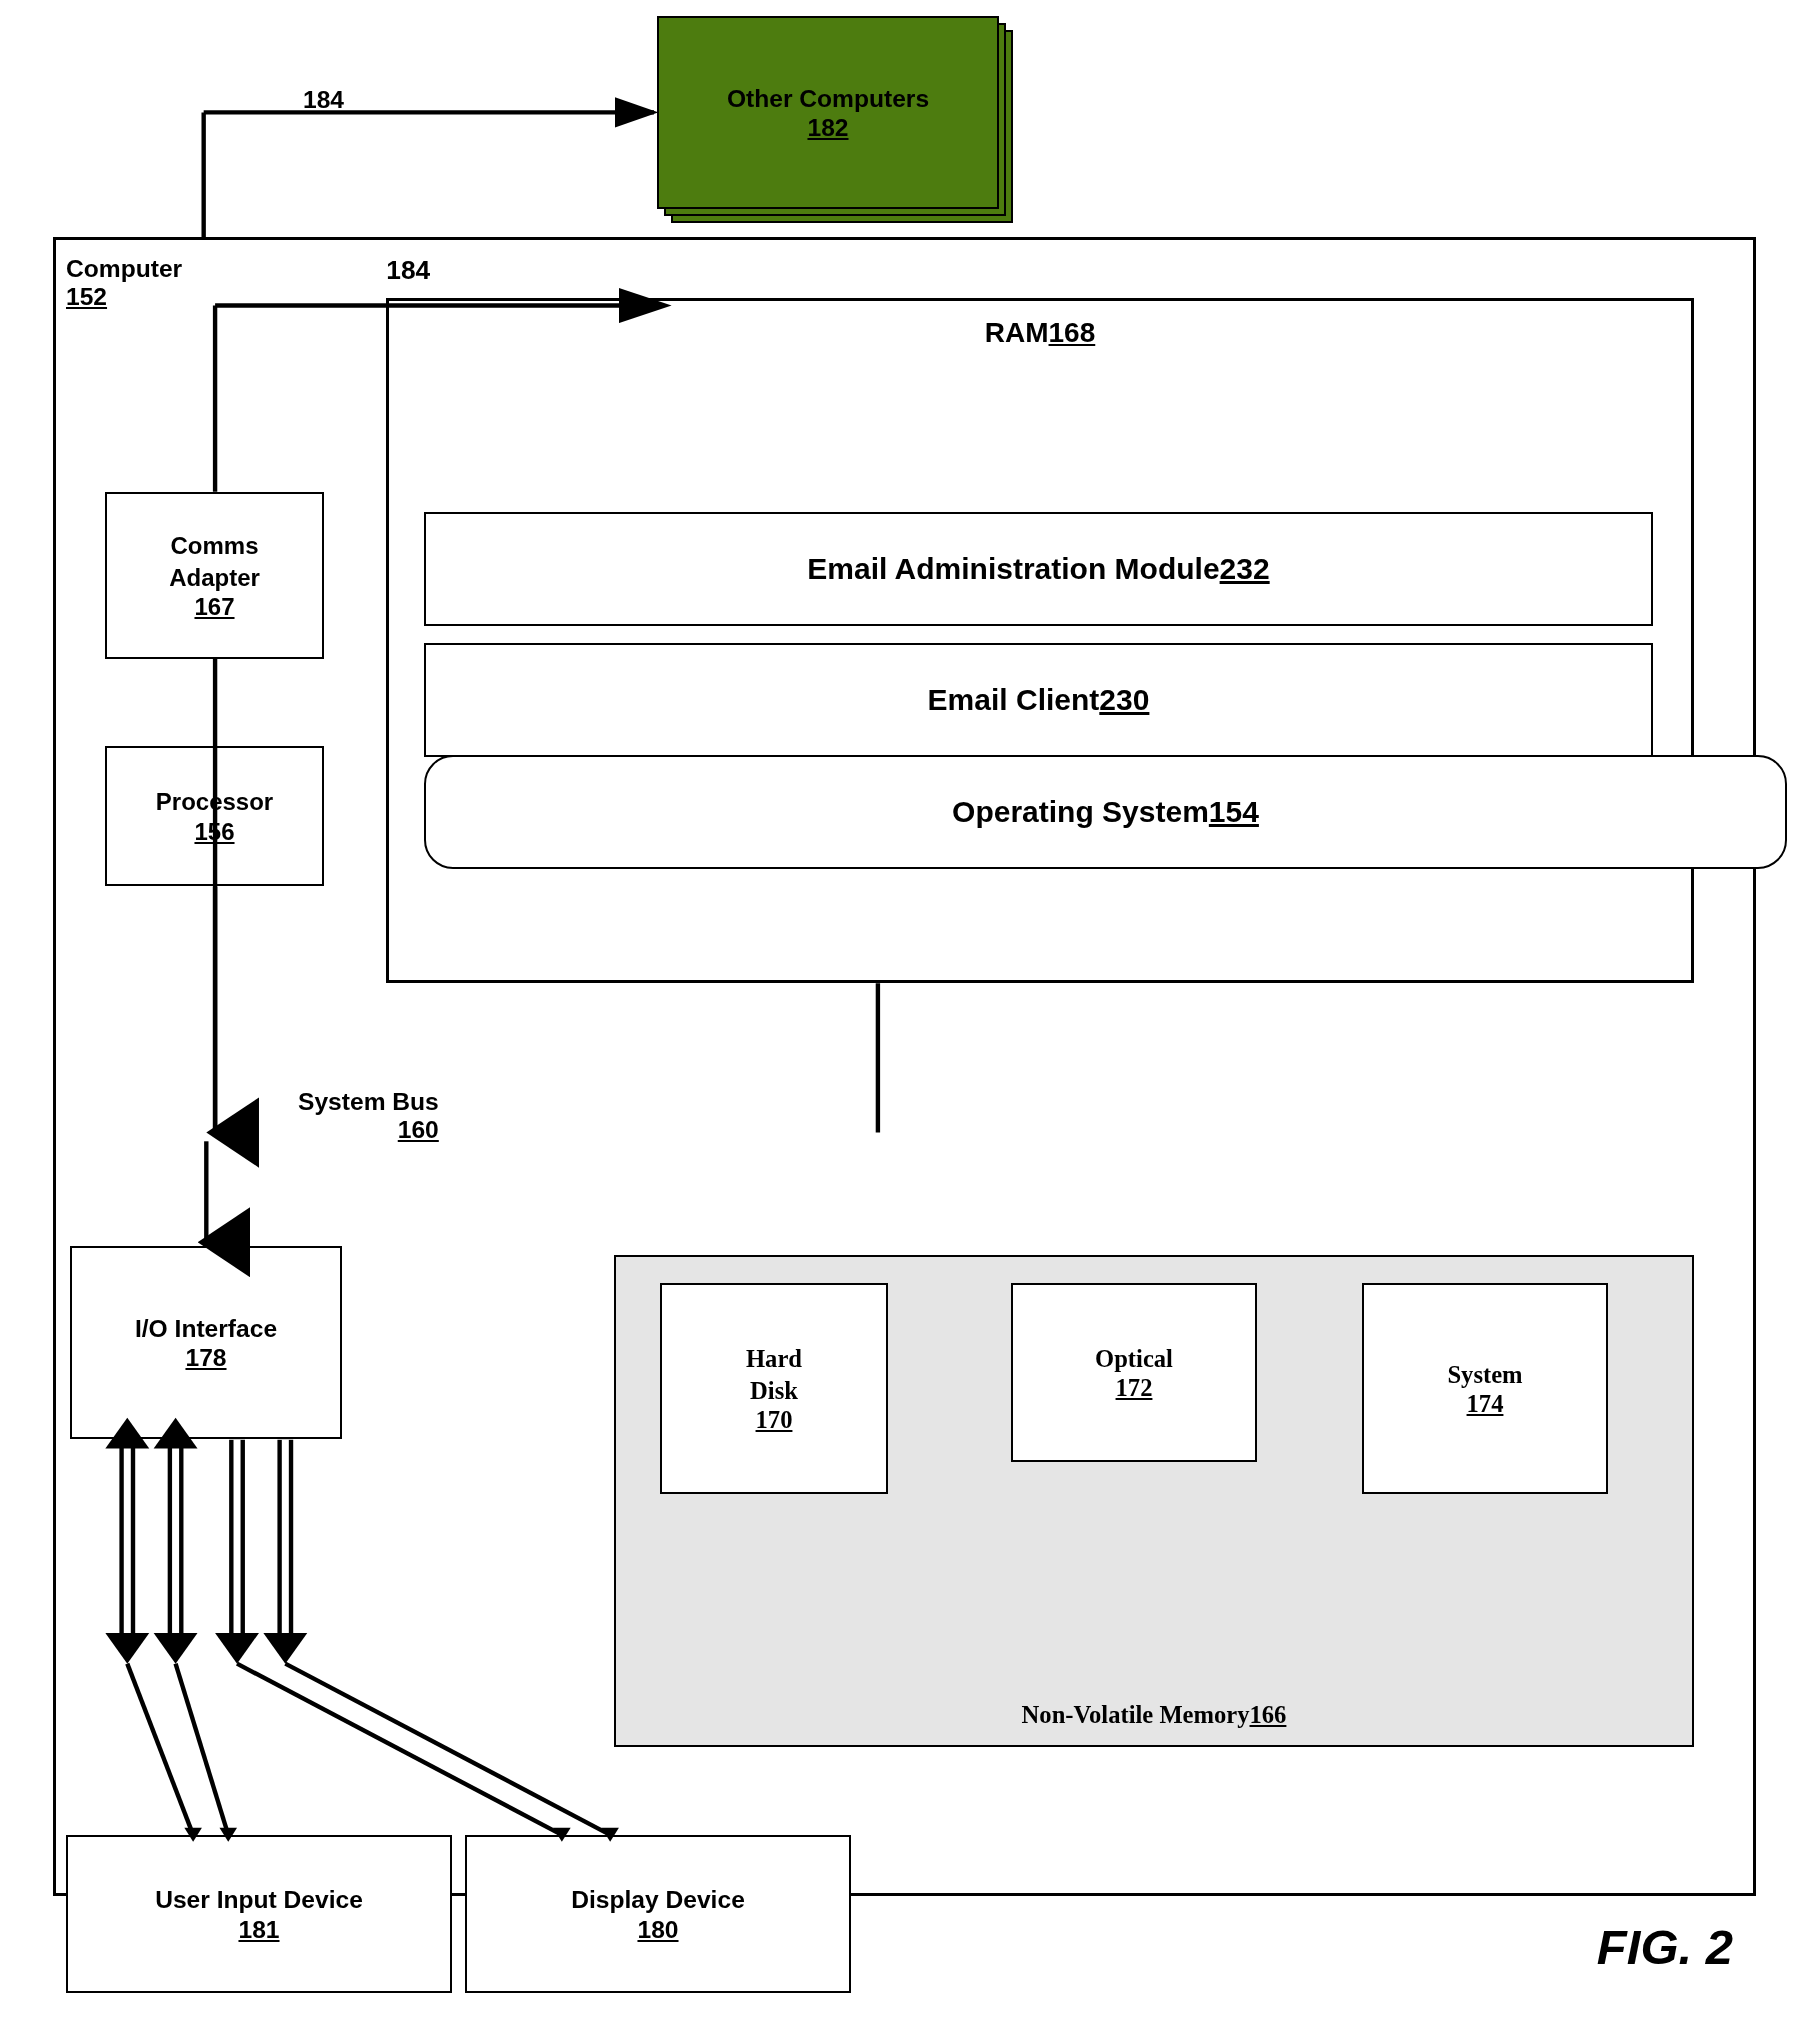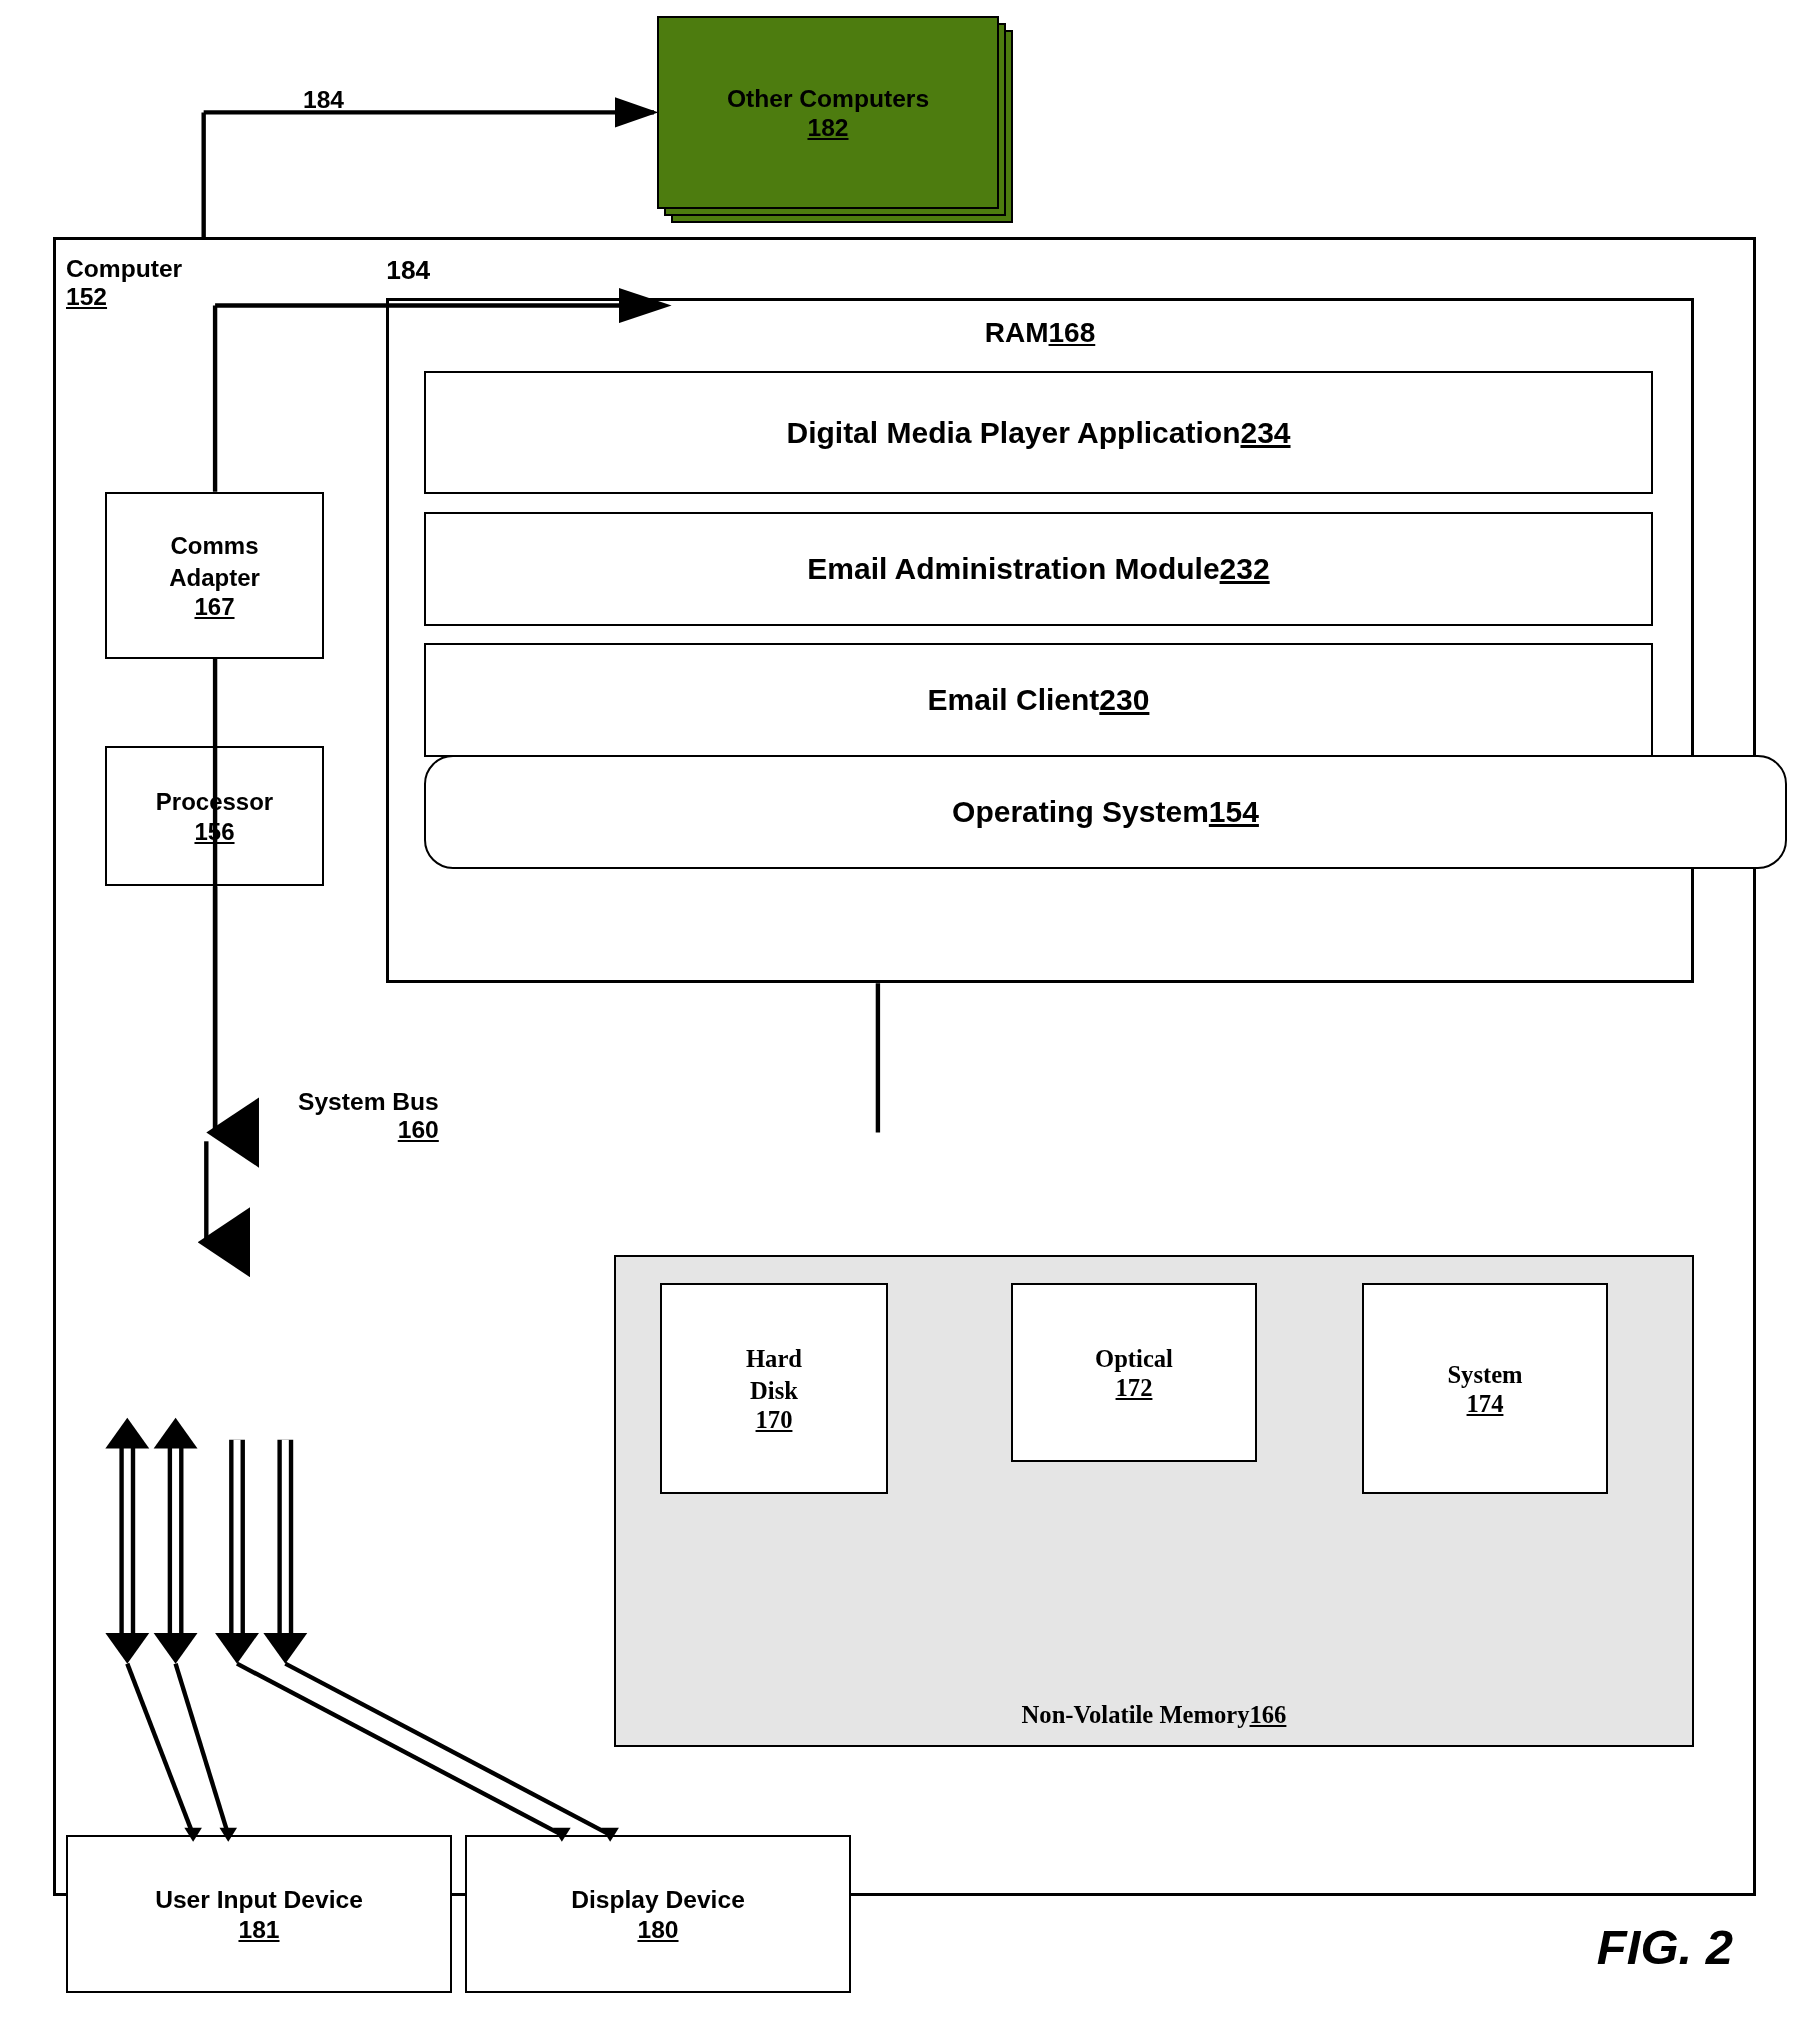--- a/index.html
+++ b/index.html
@@ -202,25 +202,20 @@
     <div>Computer</div>
     <div class="component-number">152</div>
   </div>
 
   <div class="ram-box" style="top:298px; left:386px; width:1308px; height:685px;">
 
     <div style="position:absolute; top:16px; left:50%; transform:translateX(-50%); white-space:nowrap;">
       <span style="font-size:28px; font-weight:bold;">RAM</span><span style="font-size:28px; font-weight:bold; text-decoration:underline;">168</span>
     </div>
 
-    <div class="box" style="position:absolute; top:70px; left:35px; width:1229px; height:123px;">
-      <span style="font-size:30px; font-weight:bold;">
-        <span>Digital Media Player Application</span><span style="text-decoration:underline;">234</span>
-      </span>
-    </div>
 
     <div class="box" style="position:absolute; top:211px; left:35px; width:1229px; height:114px;">
       <span style="font-size:30px; font-weight:bold;">
         <span>Email Administration Module</span><span style="text-decoration:underline;">232</span>
       </span>
     </div>
 
     <div class="box" style="position:absolute; top:342px; left:35px; width:1229px; height:114px;">
       <span style="font-size:30px; font-weight:bold;">
         <span>Email Client</span><span style="text-decoration:underline;">230</span>
@@ -243,20 +238,24 @@
   <div class="box" style="position:absolute; top:746px; left:105px; width:219px; height:140px;">
     <span class="box-label" style="font-size:24px;">Processor</span>
     <span class="box-number" style="font-size:24px;">156</span>
   </div>
 
   <div class="system-bus-label" style="top:1088px; left:298px;">
     <div>System Bus</div>
     <div class="component-number" style="font-size:24.6px; font-weight:bold;">160</div>
   </div>
 
+  <div class="box" style="position:absolute; top:1246px; left:70px; width:272px; height:193px;">
+    <span class="box-label" style="font-size:24.6px;">I/O Interface</span>
+    <span class="box-number" style="font-size:24.6px;">178</span>
+  </div>
 
   <div class="nvm-box" style="position:absolute; top:1255px; left:614px; width:1080px; height:492px;">
 
     <div class="box" style="position:absolute; top:26px; left:44px; width:228px; height:211px;">
       <span class="box-label" style="font-size:24.6px; white-space:pre-line;">Hard
 Disk</span>
       <span class="box-number" style="font-size:24.6px;">170</span>
     </div>
 
     <div class="box" style="position:absolute; top:26px; left:395px; width:246px; height:179px;">

